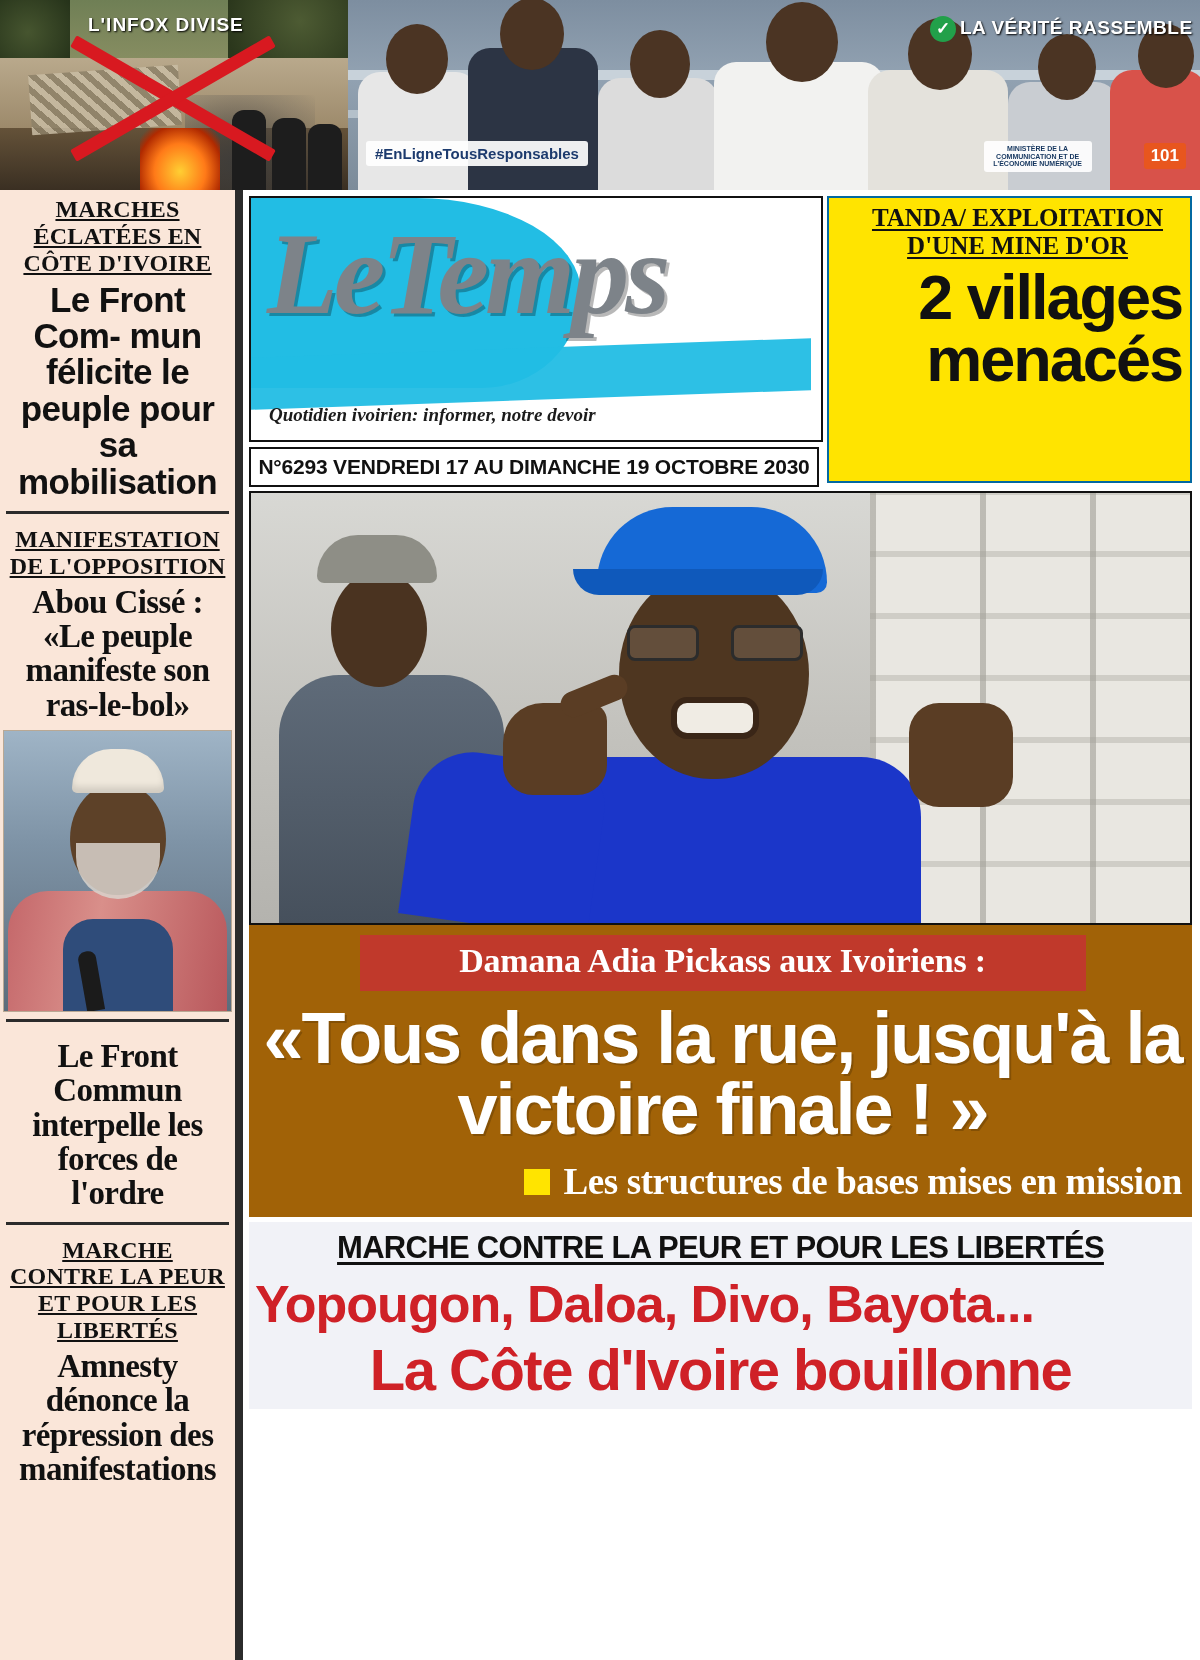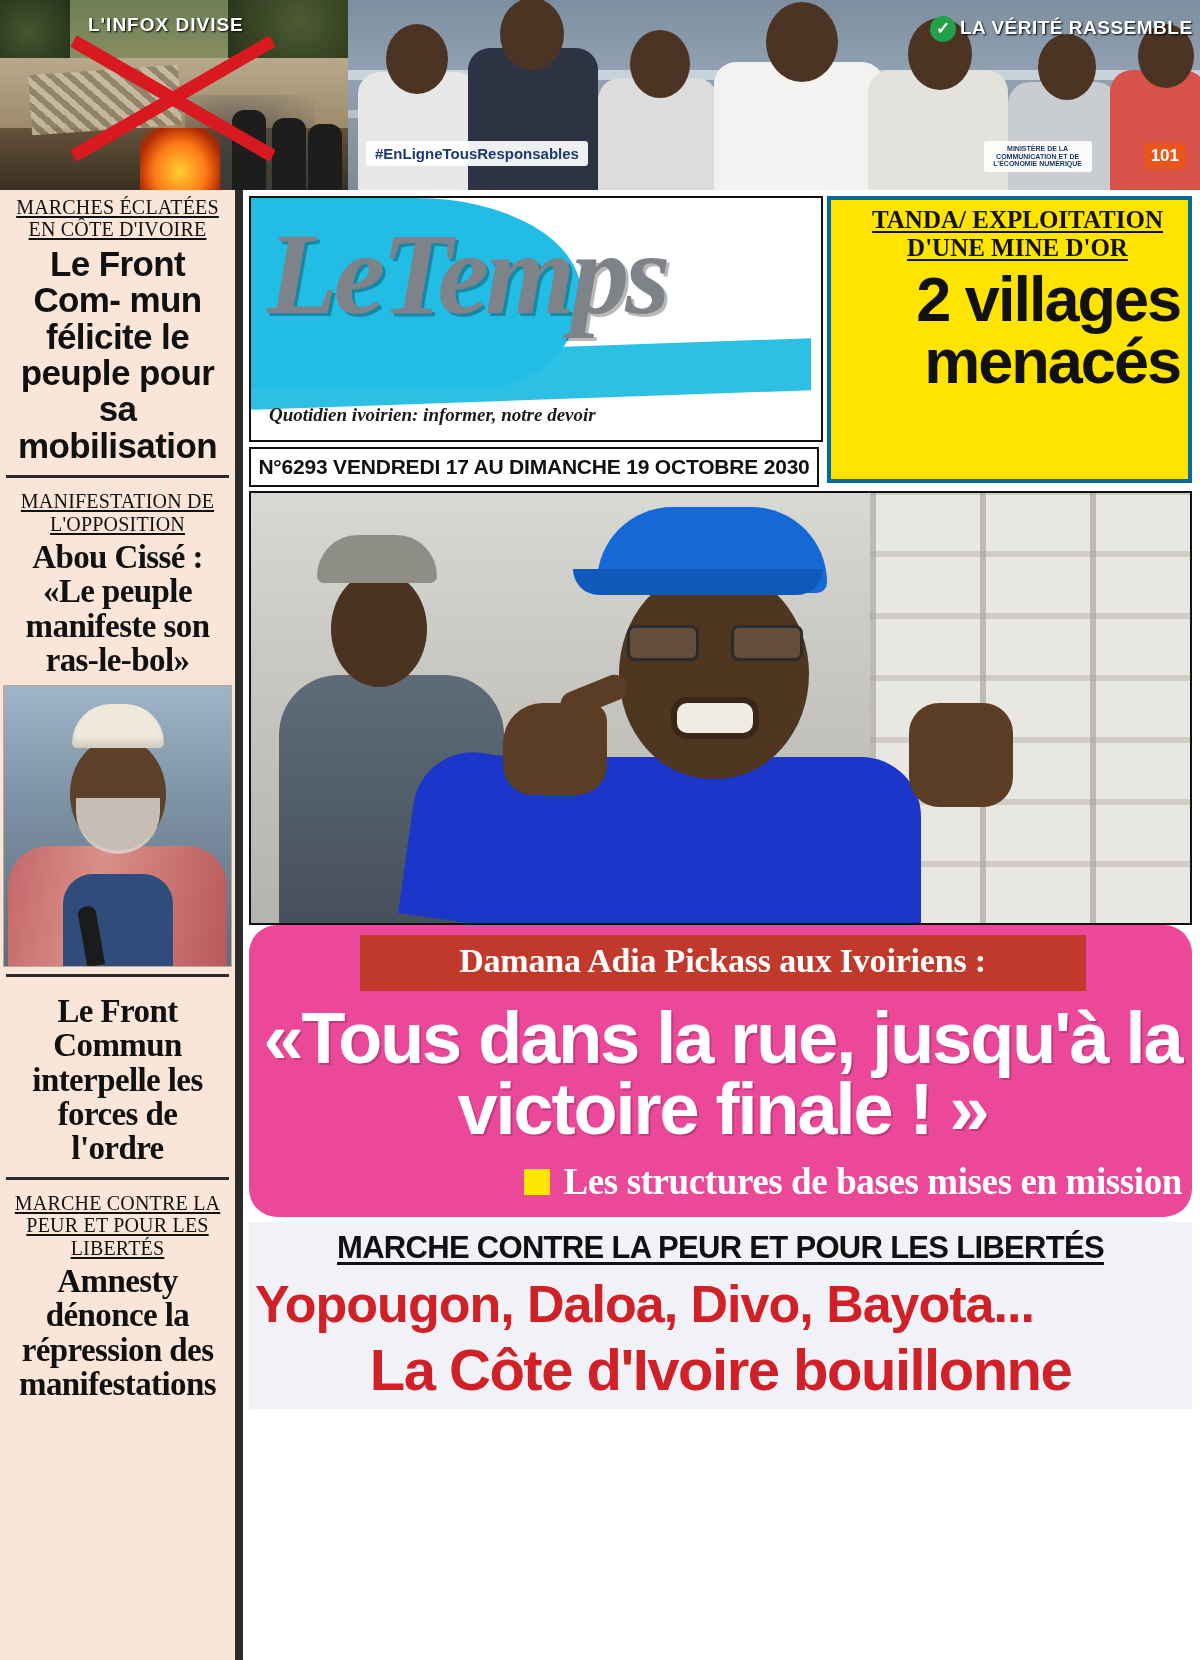--- a/index.html
+++ b/index.html
@@ -191,22 +191,22 @@
     background: #fae6d9;
     border-right: 8px solid #2b2b2b;
     box-sizing: border-box;
     padding: 0;
     position: relative;
   }
   .lc-block { padding: 6px 8px 4px 8px; }
   .lc-kicker {
     text-align: center;
     font-family: "Liberation Serif", serif;
-    font-weight: normal;
-    font-size: 20px;
+    font-weight: bold;
+    font-size: 24px;
     line-height: 1.12;
     color: #111;
     text-decoration: underline;
     text-underline-offset: 2px;
     letter-spacing: .2px;
   }
   .lc-title {
     text-align: center;
     font-family: "Liberation Sans", sans-serif;
     font-weight: bold;
@@ -340,21 +340,21 @@
     font-weight: bold;
     font-size: 21px;
     letter-spacing: -.2px;
     color: #111;
     background: #fff;
   }
 
   .yellow-box {
     width: 365px;
     background: #ffe400;
-    border: 4px solid #0369a1;
+    border: 2px solid #0369a1;
     box-sizing: border-box;
     padding: 6px 8px 10px 24px;
     height: 287px;
   }
   .yb-kicker {
     text-align: center;
     font-family: "Liberation Serif", serif;
     font-weight: bold;
     font-size: 25px;
     line-height: 1.1;
@@ -457,23 +457,22 @@
   }
   .mp-main-person .fist {
     position: absolute; right: -42px; top: 196px; width: 104px; height: 104px;
     background: #5a3d24; border-radius: 30px;
   }
 
   
   .blue-block {
     position: relative;
     margin: 0 8px 0 6px;
-    background: #ec4899;
+    background: #a16207;
     padding: 10px 10px 14px 14px;
-    border-radius: 28px;
   }
   .quote-name-bar {
     width: 726px;
     margin: 0 auto;
     background: #c0392b;
     color: #ffffff;
     text-align: center;
     font-family: "Liberation Serif", serif;
     font-weight: bold;
     font-size: 34px;

